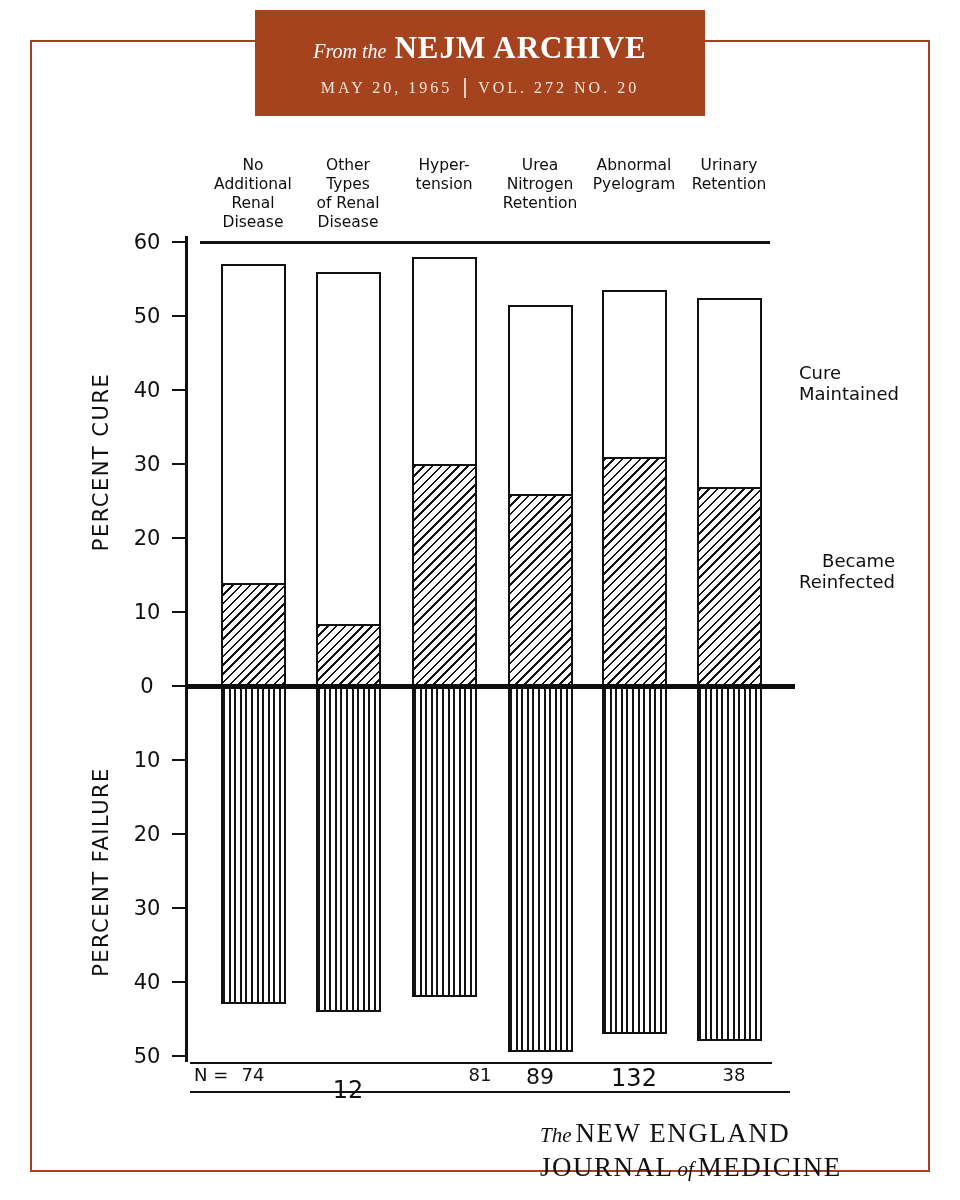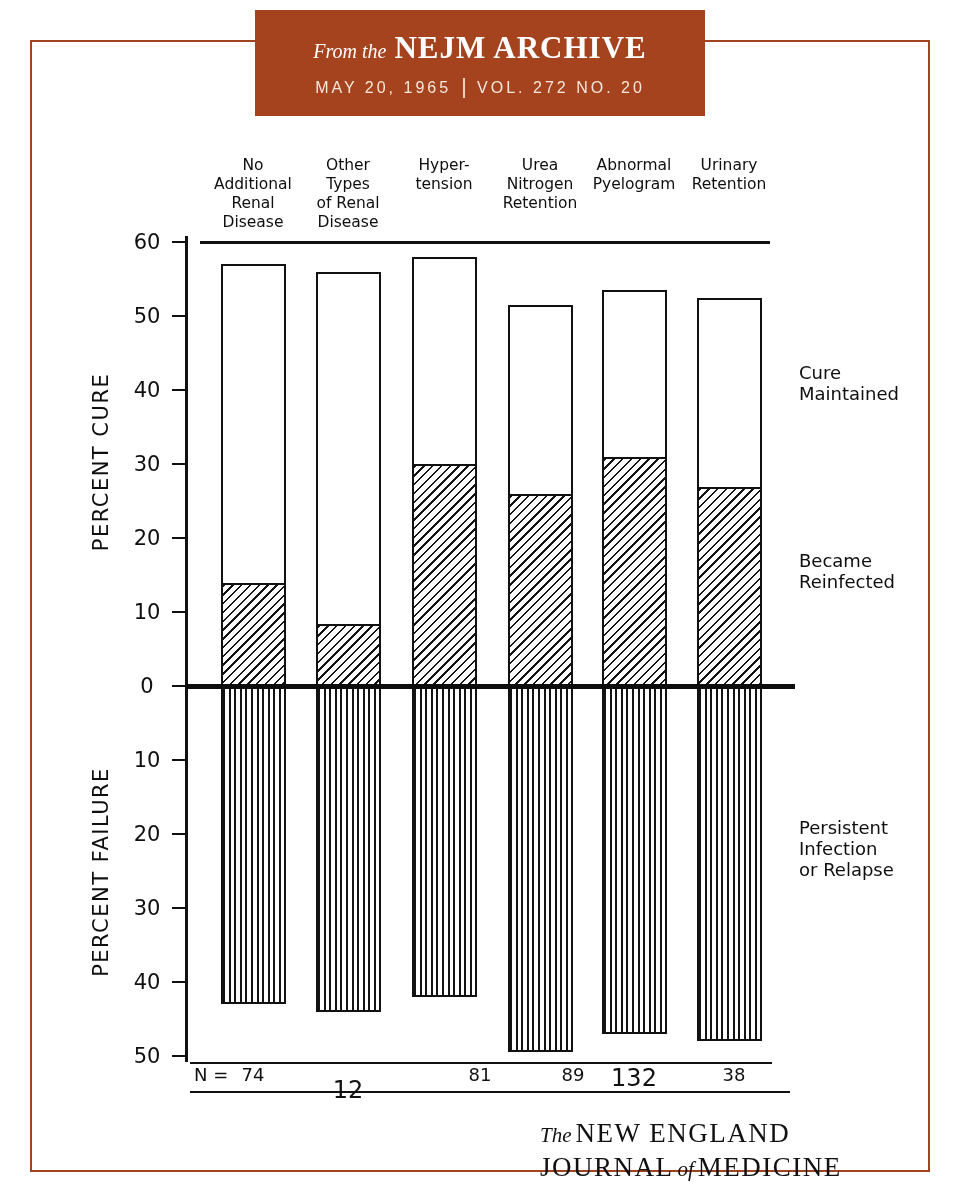--- a/index.html
+++ b/index.html
@@ -15,21 +15,21 @@
     border:2px solid #a2431f;
   }
   .banner {
     position:absolute; left:255px; top:10px; width:450px; height:106px;
     background:#a5431f; color:#fff; text-align:center;
   }
   .banner-line1 { margin-top:20px; font-family:"Liberation Serif", serif; }
   .banner-prefix { font-style:italic; font-size:20px; margin-right:8px; }
   .banner-main { font-weight:bold; font-size:31px; letter-spacing:1px; }
   .banner-line2 {
-    margin-top:12px; font-family:Liberation Sans, sans-serif;
+    margin-top:12px; font-family:Liberation Serif, serif;
     font-size:16px; letter-spacing:3px; color:#f6e7dc;
   }
   .banner-sep {
     display:inline-block; width:2px; height:20px; background:#eccfbd;
     margin:0 12px; vertical-align:-5px;
   }
   #chart { position:absolute; inset:0; }
   .abs { position:absolute; }
   .tick-label {
     position:absolute; width:46px; text-align:center; font-size:21px;
@@ -126,26 +126,25 @@
       <div class="abs col-header" style="left: 444px; top: 156px; width: 124px;">Hyper-<br>tension</div>
       <div class="abs col-header" style="left: 540px; top: 156px; width: 124px;">Urea<br>Nitrogen<br>Retention</div>
       <div class="abs col-header" style="left: 634px; top: 156px; width: 124px;">Abnormal<br>Pyelogram</div>
       <div class="abs col-header" style="left: 729px; top: 156px; width: 124px;">Urinary<br>Retention</div>
       <div class="abs" style="left: 190px; top: 1062px; width: 582px; height: 2px; background: rgb(17, 17, 17);"></div>
       <div class="abs" style="left: 190px; top: 1091px; width: 600px; height: 2px; background: rgb(17, 17, 17);"></div>
       <div class="abs" style="left: 194px; top: 1064px; font-size: 18px;">N =</div>
       <div class="abs center-x" style="left: 253px; top: 1064px; font-size: 18px;">74</div>
       <div class="abs center-x" style="left: 348px; top: 1076px; font-size: 24px;">12</div>
       <div class="abs center-x" style="left: 444px; top: 1064px; font-size: 18px; margin-left: 36px;">81</div>
-      <div class="abs center-x" style="left: 540px; top: 1064px; font-size: 18px; margin-left: 33px;">89</div>
+      <div class="abs center-x" style="left: 540px; top: 1064px; font-size: 22px;">89</div>
       <div class="abs center-x" style="left: 634px; top: 1064px; font-size: 24px;">132</div>
       <div class="abs center-x" style="left: 734px; top: 1064px; font-size: 18px;">38</div>
       <div class="abs annotation" style="left: 799px; top: 361.6px;">Cure<br>Maintained</div>
-      <div class="abs annotation" style="left: 799px; top: 550.3px;">Became<br>Reinfected</div>
-      <div class="abs annotation" style="left: 799px; top: 817.3px;">Persistent<br>Infection<br>or Relapse</div>
+      <div class="abs annotation" style="left: 799px; top: 550.3px; text-align: right;">Became<br>Reinfected</div>
     </div>
 
   <div class="footer">
     <div>
       <span class="f-ital">The</span>
       <span class="f-caps">NEW ENGLAND</span>
     </div>
     <div>
       <span class="f-caps">JOURNAL</span>
       <span class="f-ital">of</span>

